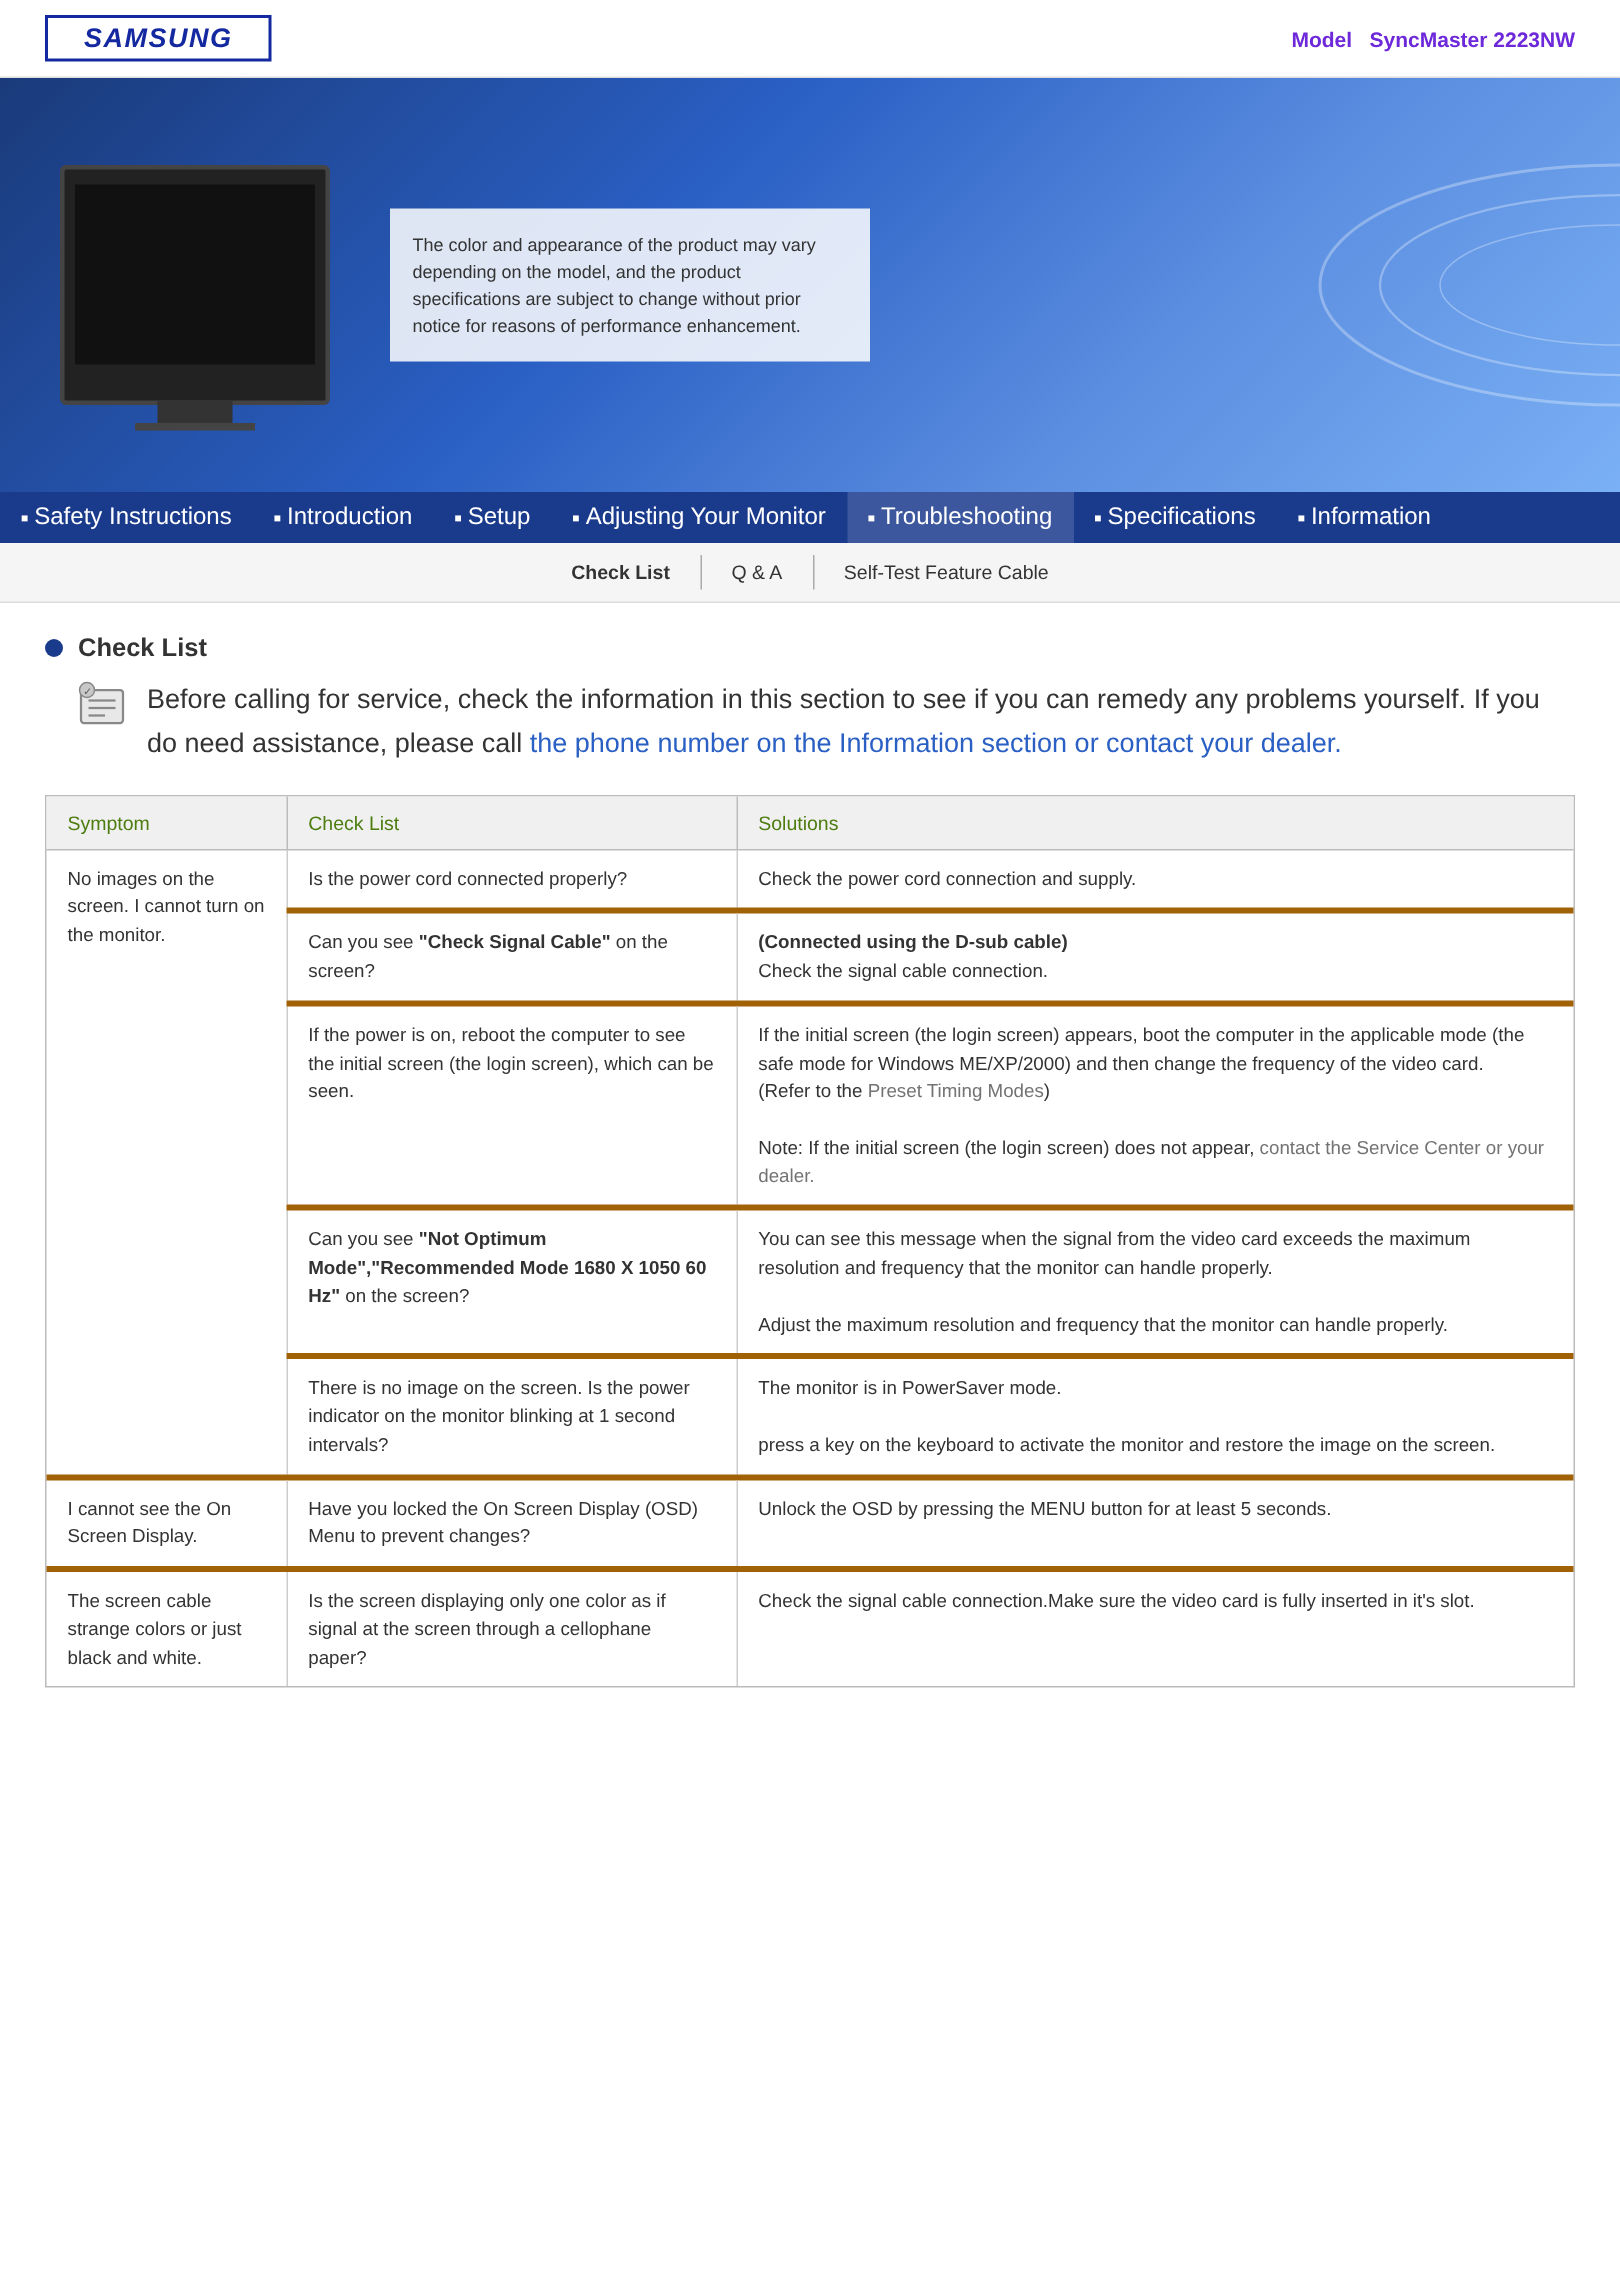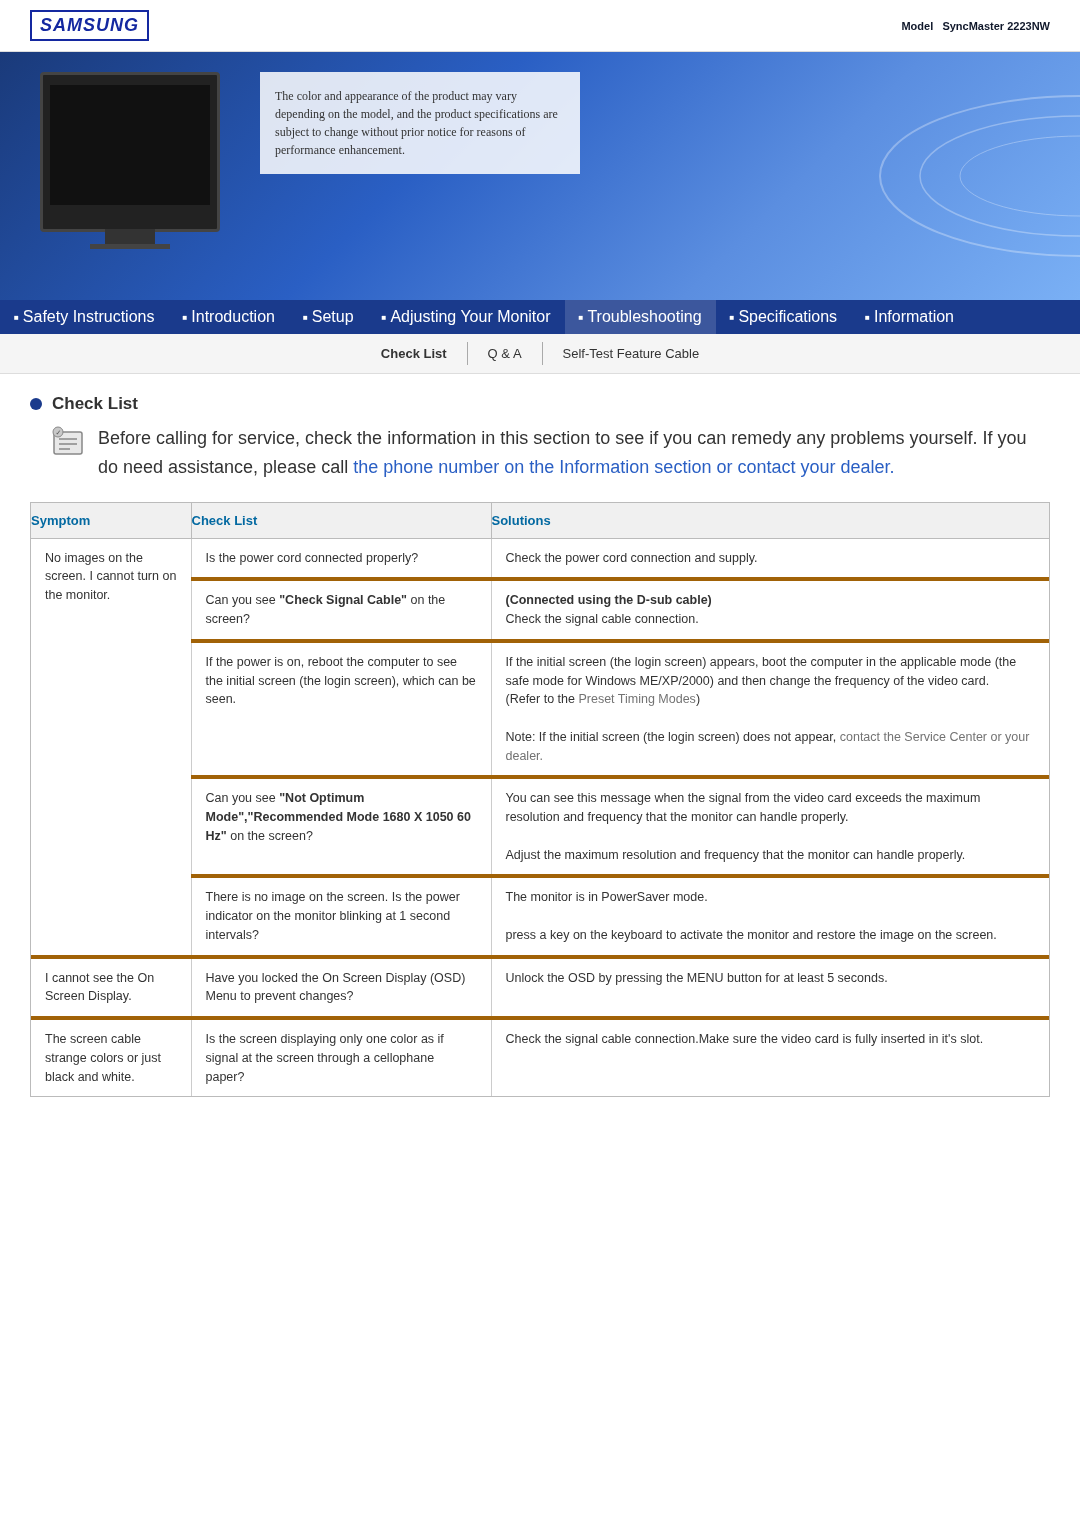--- a/index.html
+++ b/index.html
@@ -1,25 +1,25 @@
 <!DOCTYPE html>
 <html><head>
   <meta charset="utf-8">
   <style>
     * { margin: 0; padding: 0; box-sizing: border-box; }
     body { font-family: Arial, sans-serif; font-size: 13px; color: #333; background: #fff; width: 1080px; }
 
     
     .header { padding: 10px 30px; display: flex; align-items: center; justify-content: space-between; background: #fff; border-bottom: 1px solid #ddd; }
-    .samsung-logo { font-weight: bold; font-size: 18px; color: #1428A0; letter-spacing: 1px; font-style: italic; border: 2px solid #1428A0; padding: 3px 8px; text-align: center; }
-    .model-info { font-size: 11px; color: #0f172a; }
+    .samsung-logo { font-weight: bold; font-size: 18px; color: #1428A0; letter-spacing: 1px; font-style: italic; border: 2px solid #1428A0; padding: 3px 24px; text-align: center; }
+    .model-info { font-size: 14px; color: #6d28d9; }
     .model-info span { font-weight: bold; }
 
     
-    .hero { background: linear-gradient(135deg, #1a3a7a 0%, #2a5fc4 40%, #5b8ee0 70%, #7ab0f5 100%); height: 248px; position: relative; overflow: hidden; display: flex; align-items: flex-start; padding: 20px 40px; font-family: Liberation Serif, serif; }
+    .hero { background: linear-gradient(135deg, #1a3a7a 0%, #2a5fc4 40%, #5b8ee0 70%, #7ab0f5 100%); height: 276px; position: relative; overflow: hidden; display: flex; align-items: center; padding: 20px 40px; }
     .hero-monitor { width: 180px; height: 160px; background: #222; border-radius: 4px; border: 3px solid #444; position: relative; flex-shrink: 0; margin-right: 40px; }
     .hero-monitor::before { content: ''; position: absolute; bottom: -15px; left: 50%; transform: translateX(-50%); width: 50px; height: 15px; background: #333; }
     .hero-monitor::after { content: ''; position: absolute; bottom: -20px; left: 50%; transform: translateX(-50%); width: 80px; height: 5px; background: #444; }
     .hero-screen { width: 160px; height: 120px; background: #111; margin: 10px auto; }
     .hero-text-box { background: rgba(255,255,255,0.85); padding: 15px; max-width: 320px; font-size: 12px; color: #333; line-height: 1.5; }
     .hero-waves { position: absolute; right: 0; bottom: 0; width: 300px; height: 100%; opacity: 0.3; }
 
     
     .nav { background: #1a3a8c; display: flex; align-items: center; padding: 0; }
     .nav a { color: #fff; text-decoration: none; font-size: 16px; padding: 8px 14px; display: flex; align-items: center; gap: 4px; white-space: nowrap; }
@@ -40,21 +40,21 @@
 
     .checklist-intro { display: flex; align-items: flex-start; gap: 12px; margin-bottom: 20px; margin-left: 20px; }
     .checklist-icon { width: 36px; height: 36px; flex-shrink: 0; }
     .checklist-intro p { font-size: 18px; line-height: 1.6; color: #333; }
     .checklist-intro a { color: #2a5fc4; text-decoration: none; }
 
     
     .table-wrapper { border: 1px solid #bbb; margin-top: 10px; }
     table { width: 100%; border-collapse: collapse; }
     thead tr { background: #f0f0f0; }
-    thead th { padding: 10px 0; text-align: left; font-size: 13px; font-weight: bold; color: #0369a1; border-bottom: 1px solid #bbb; border-right: 1px solid #bbb; }
+    thead th { padding: 10px 14px; text-align: left; font-size: 13px; font-weight: normal; color: #4d7c0f; border-bottom: 1px solid #bbb; border-right: 1px solid #bbb; }
     thead th:last-child { border-right: none; }
     tbody td { padding: 10px 14px; font-size: 12.5px; vertical-align: top; border-right: 1px solid #ccc; border-bottom: 4px solid #a16207; line-height: 1.5; }
     tbody td:last-child { border-right: none; }
     tbody tr:last-child td { border-bottom: none; }
     .col-symptom { width: 160px; }
     .col-checklist { width: 300px; }
     .col-solutions { width: auto; }
     .link-blue { color: #737373; text-decoration: none; }
     strong { font-weight: bold; }
     .symptom-rowspan { vertical-align: top; }

